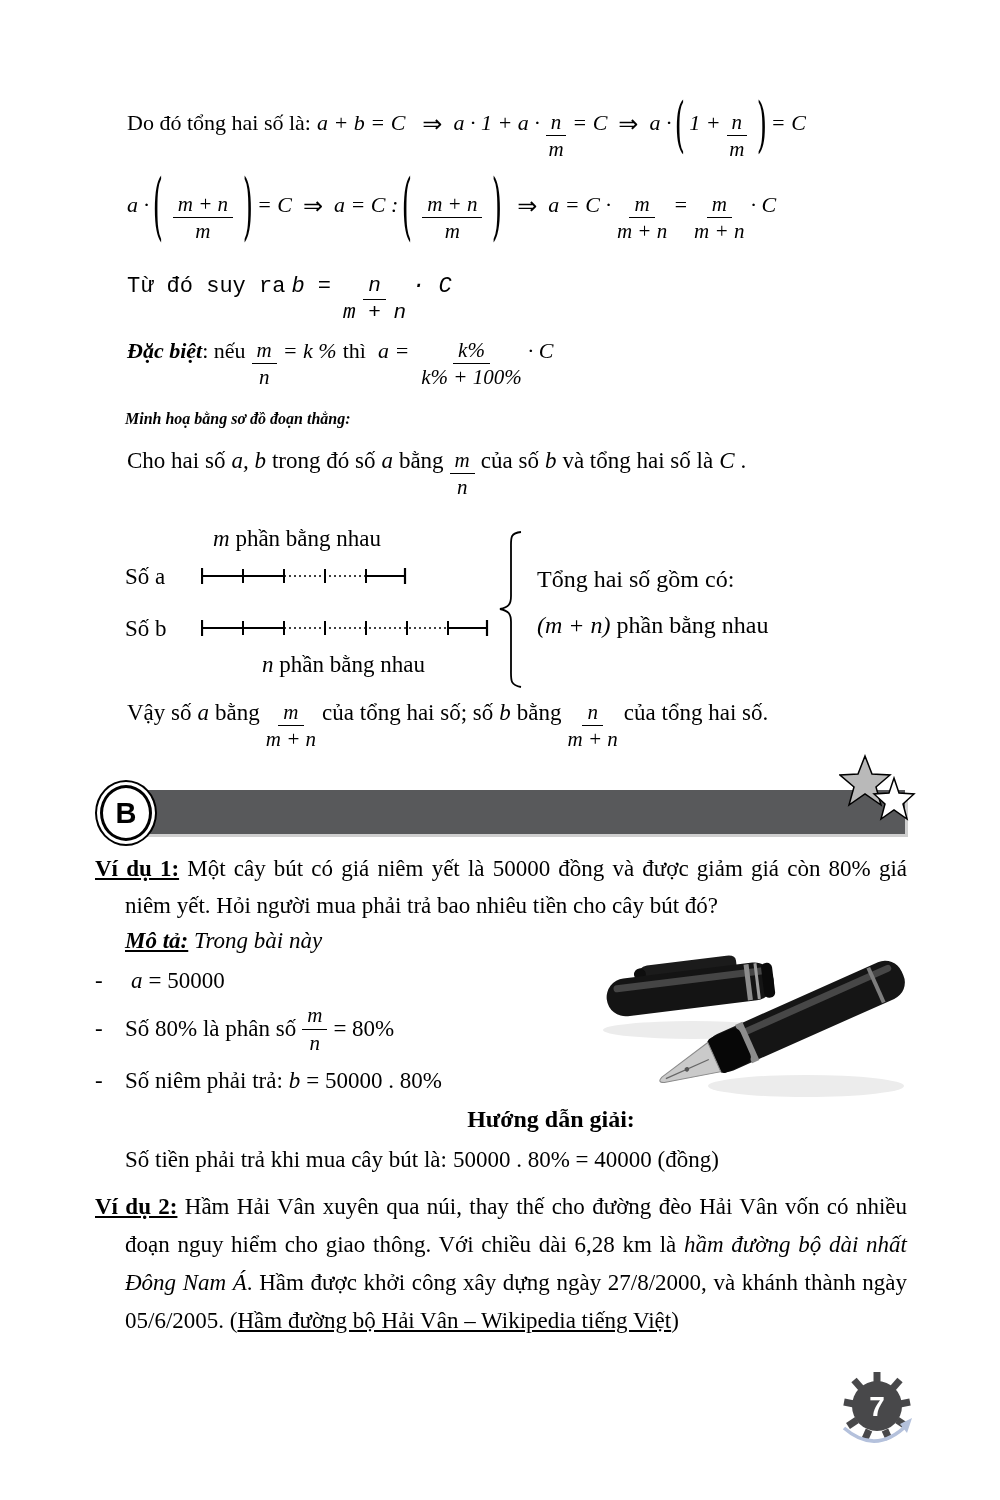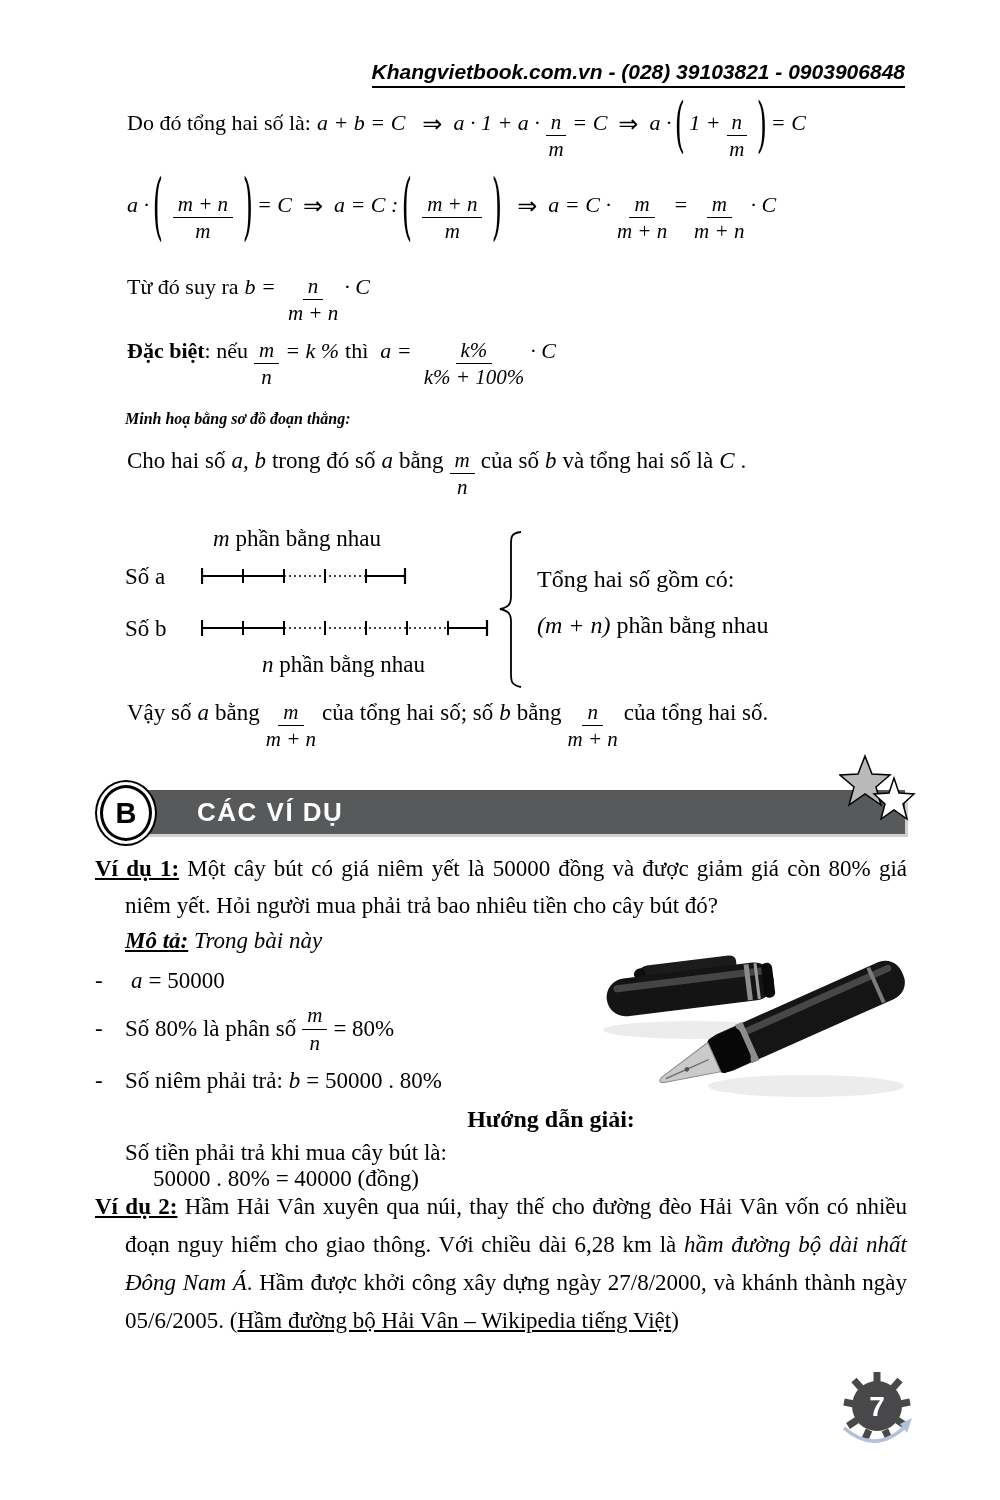--- a/index.html
+++ b/index.html
@@ -9,21 +9,21 @@
   
   .site-header{position:absolute;top:60px;right:95px;
     font-family:"Liberation Sans","DejaVu Sans",sans-serif;
     font-weight:bold;font-style:italic;font-size:21px;
     border-bottom:2px solid #000;padding-bottom:2px;}
 
   
   .math-row{position:absolute;left:127px;display:flex;align-items:flex-start;
     font-size:22px;white-space:nowrap;}
   .mi{font-style:italic;}
-  .mb{font-weight:bold;}
+  .mb{font-weight:bold;font-style:italic;}
   .sp{margin:0 6px;}
   .arrow{font-family:"DejaVu Sans",sans-serif;font-size:24px;margin:0 11px;}
   .frac{display:inline-flex;flex-direction:column;align-items:center;
     font-style:italic;line-height:1.15;font-size:21px;margin:0 6px;}
   .frac .num{padding:0 5px 1px;border-bottom:1.6px solid #000;}
   .frac .den{padding-top:1px;}
   .bp{display:inline-block;font-family:"DejaVu Serif",serif;font-weight:300;
     font-size:25px;transform:scaleY(2.4) scaleX(1.05);margin:0 4px;}
   .bp.tall{transform:scaleY(2.9) scaleX(1.05);}
 
@@ -60,21 +60,20 @@
   .link{text-decoration:underline;}
 
   .pen{position:absolute;left:588px;top:926px;}
   .pagebadge{position:absolute;left:836px;top:1366px;}
 </style>
 </head>
 <body>
 
 <div class="page">
 
-  <div class="site-header">Khangvietbook.com.vn - (028) 39103821 - 0903906848</div>
 
   <div class="math-row" style="top:110px;height:80px;">
     <span>Do đó tổng hai số là:</span>
     <span class="mi sp">a + b = C</span>
     <span class="arrow">⇒</span>
     <span class="mi">a · 1 + a ·</span>
     <span class="frac">
         <span class="num">n</span>
         <span class="den">m</span>
       </span>
@@ -115,21 +114,21 @@
         <span class="den">m + n</span>
       </span>
     <span class="mi">=</span>
     <span class="frac">
         <span class="num">m</span>
         <span class="den">m + n</span>
       </span>
     <span class="mi">· C</span>
   </div>
 
-  <div class="math-row" style="top:274px;height:62px;">
+  <div class="math-row" style="top:274px;height:62px;font-family:Liberation Mono, monospace;">
     <span>Từ đó suy ra</span>
     <span class="mi sp">b =</span>
     <span class="frac">
         <span class="num">n</span>
         <span class="den">m + n</span>
       </span>
     <span class="mi">· C</span>
   </div>
 
   <div class="math-row" style="top:338px;height:68px;">
@@ -231,21 +230,20 @@
         <span class="den">m + n</span>
       </span>
     <span>của tổng hai số.</span>
   </div>
 
   <div class="section">
     <div class="bar"></div>
     <div class="badge">
       <div class="badge-inner">B</div>
     </div>
-    <div class="bar-title">CÁC VÍ DỤ</div>
     <div class="stars">
       <svg width="78" height="80">
         <polygon points="26,2 33,20 51,21 37,33 42,51 26,40 10,51 15,33 1,21 19,20" fill="var(--star_gray,#b9b9b9)" stroke="#000" stroke-width="1.5"></polygon>
         <polygon points="55,24 60,39 75,40 64,50 68,65 55,56 42,65 46,50 35,40 50,39" fill="#fff" stroke="#000" stroke-width="1.5"></polygon>
       </svg>
     </div>
   </div>
 
   <p class="para" style="top:850px;"><span class="lbl">Ví dụ 1:</span> <span>Một cây bút có giá niêm yết là 50000 đồng và được giảm giá còn 80% giá niêm yết. Hỏi người mua phải trả bao nhiêu tiền cho cây bút đó?</span></p>
 
@@ -296,21 +294,21 @@
       <rect x="150" y="77" width="8" height="42" fill="#8d8d8d"></rect>
       <rect x="116" y="79" width="36" height="38" rx="7" fill="#070707"></rect>
       <path d="M 118 82 L 62 95 Q 55 98 62 101 L 118 114 Z" fill="#cacaca" stroke="#8a8a8a" stroke-width="1"></path>
       <line x1="65" y1="98" x2="112" y2="98" stroke="#666" stroke-width="1.2"></line>
       <circle cx="88" cy="98" r="2.3" fill="#555"></circle>
     </g>
   </svg>
 
   <div class="solution-title">Hướng dẫn giải:</div>
 
-  <div class="bullet" style="top:1140px;height:40px;left:125px;flex-direction:column;">
+  <div class="bullet" style="top:1140px;height:40px;left:125px;">
     <span>Số tiền phải trả khi mua cây bút là:</span>
     <span class="sp">50000 . 80% = 40000 (đồng)</span>
   </div>
 
   <p class="para" style="top:1188px;line-height:38px;"><span class="lbl">Ví dụ 2:</span> <span>Hầm Hải Vân xuyên qua núi, thay thế cho đường đèo Hải Vân vốn có nhiều đoạn nguy hiểm cho giao thông. Với chiều dài 6,28 km là</span> <span class="ital">hầm đường bộ dài nhất Đông Nam Á</span><span>. Hầm được khởi công xây dựng ngày 27/8/2000, và khánh thành ngày 05/6/2005. (</span><span class="link">Hầm đường bộ Hải Vân – Wikipedia tiếng Việt</span><span>)</span></p>
 
   <svg class="pagebadge" width="82" height="92" viewBox="0 0 82 92">
     <g stroke="var(--gear,#48484a)" stroke-width="7">
       <line x1="41" y1="16" x2="41" y2="6"></line>
       <line x1="57" y1="22" x2="64" y2="14"></line>

